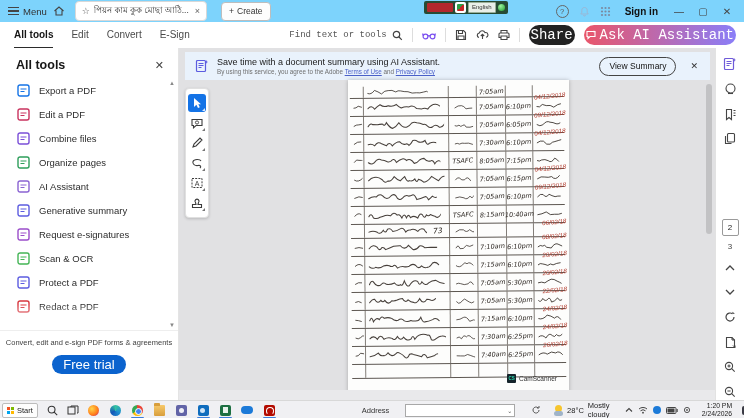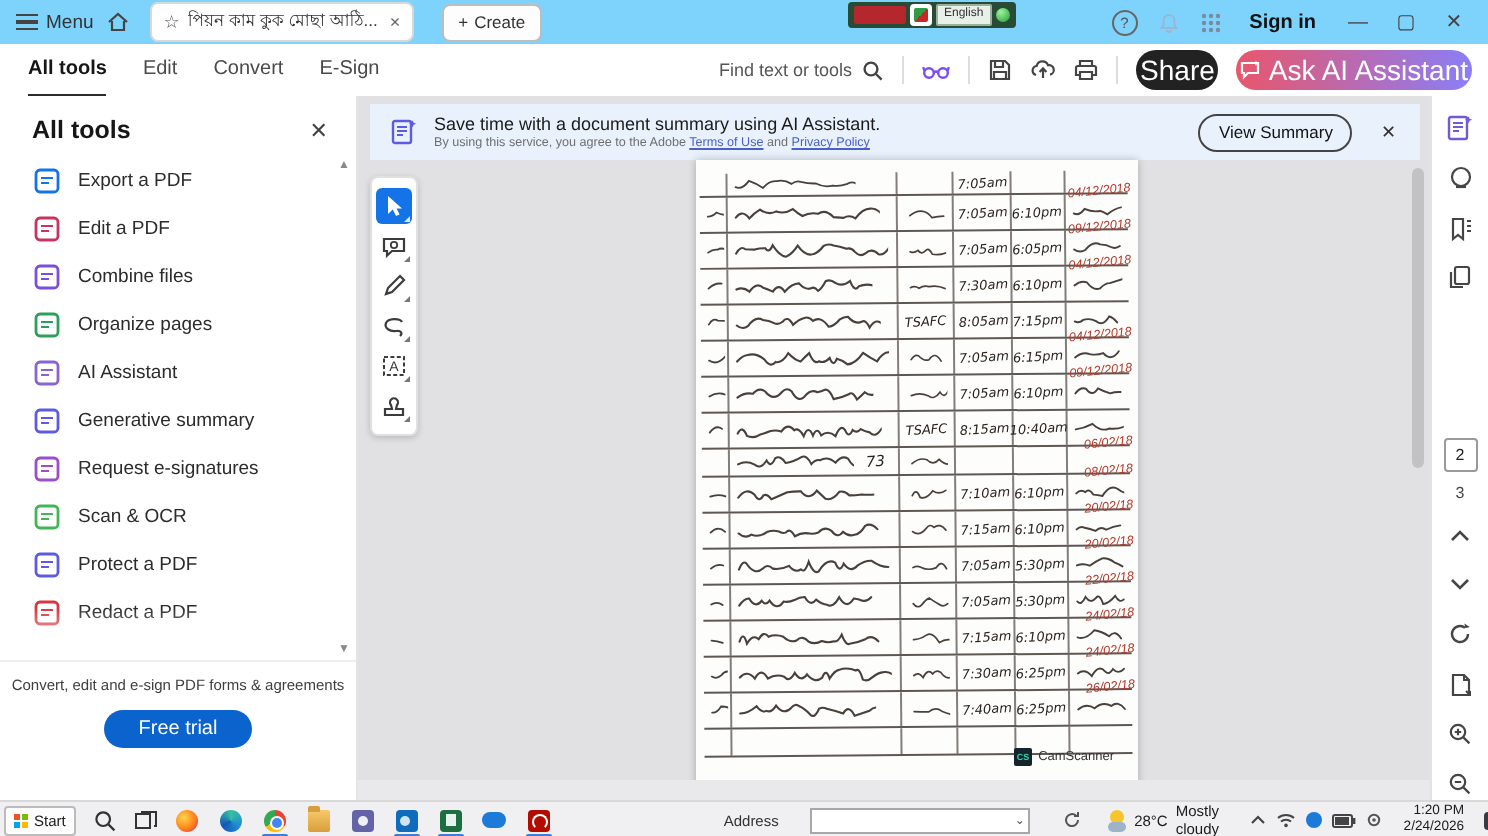--- a/index.html
+++ b/index.html
@@ -26,21 +26,21 @@
   .tb-right{position:absolute;right:0;top:0;height:22px;display:flex;align-items:center;gap:10px;padding-right:10px;}
   .tb-ic{color:#555;display:flex;align-items:center;}
   .help-ic{width:11px;height:11px;border:1px solid #666;border-radius:50%;font-size:7.5px;display:flex;align-items:center;justify-content:center;color:#555;}
   .signin{font-weight:bold;font-size:10px;color:#111;margin:0 4px;}
   .winbtn{font-size:10px;color:#444;width:14px;text-align:center;}
   
   .toolbar{position:absolute;left:0;top:22px;width:744px;height:26px;background:#fff;border-bottom:1px solid #e2e2e2;display:flex;align-items:center;}
   .nav-tabs{display:flex;gap:18px;padding-left:14px;}
   .nav-tab{font-size:10px;color:#4a4a4a;height:25px;line-height:25px;}
   .nav-tab.active{color:#161616;border-bottom:2px solid #2b2b2b;font-weight:bold;}
-  .tb-actions{position:absolute;right:8px;top:0;height:26px;display:flex;align-items:center;gap:9px;}
+  .tb-actions{position:absolute;right:8px;top:0;height:26px;display:flex;align-items:center;gap:9px;font-family:Liberation Mono, monospace;}
   .findbox{display:flex;align-items:center;gap:5px;font-size:9px;color:#555;}
   .vdiv{width:1px;height:14px;background:#ddd;}
   .pill{height:20px;border-radius:10px;display:flex;align-items:center;gap:4px;padding:0 2px;font-size:14px;color:#fff;}
   .share-pill{background:#222;}
   .ai-pill{background:linear-gradient(90deg,#e9566a,#8a7ef8);}
   
   .main{position:absolute;left:0;top:48px;width:744px;height:352px;}
   .bottom-strip{position:absolute;left:0;bottom:0;width:744px;height:10px;background:#e9e9eb;z-index:3;}
   
   .sidebar{position:absolute;left:0;top:0;width:178px;height:352px;background:#fff;border-right:1px solid #e4e4e4;z-index:4;}
@@ -48,21 +48,21 @@
   .sb-title{font-size:12.5px;font-weight:bold;color:#161616;}
   .sb-x{color:#444;font-size:11px;}
   .sb-list{position:relative;height:252px;overflow:hidden;}
   .side-item{display:flex;align-items:center;gap:9px;padding:5px 0 5px 17px;height:14px;}
   .side-item .lbl{font-size:9.5px;color:#2c2c2c;white-space:nowrap;}
   .sb-fade{position:absolute;left:0;bottom:0;width:100%;height:26px;background:linear-gradient(rgba(255,255,255,0),#fff);}
   .sb-scroll{position:absolute;right:2px;top:2px;height:248px;width:8px;}
   .sb-scroll .tri{position:absolute;right:1px;font-size:6px;color:#888;}
   .sb-foot{border-top:1px solid #eee;padding-top:7px;text-align:center;}
   .sb-foot .txt{font-size:7.5px;color:#3f3f3f;}
-  .freetrial{margin:8px auto 12px;width:74px;height:19px;border-radius:10px;background:#0b63ce;color:#fff;font-size:10px;display:flex;align-items:center;justify-content:center;}
+  .freetrial{margin:8px auto 12px;width:74px;height:19px;border-radius:10px;background:#0b63ce;color:#fff;font-size:13px;display:flex;align-items:center;justify-content:center;}
   
   .docpane{position:absolute;left:179px;top:0;width:537px;height:352px;background:#e1e1e3;}
   .banner{position:absolute;left:6px;right:6px;top:4px;height:28px;background:#e9f2fc;display:flex;align-items:center;z-index:2;}
   .banner .bic{margin:0 8px 0 10px;}
   .banner .btxt .t1{font-size:9px;color:#1b1b1b;}
   .banner .btxt .t2{font-size:6.3px;color:#6f6f6f;margin-top:1px;}
   .banner .btxt a{color:#4b61c9;text-decoration:underline;}
   .viewsum{margin-left:auto;height:17px;border:1px solid #444;border-radius:10px;padding:0 9px;font-size:8.5px;color:#131313;display:flex;align-items:center;background:transparent;}
   .banner .bx{margin:0 12px 0 14px;color:#333;font-size:9px;}
   .floatbar{position:absolute;left:6px;top:40px;width:22px;background:#fff;border:1px solid #e0e0e0;border-radius:4px;box-shadow:0 1px 3px rgba(0,0,0,.18);padding:3px 0;z-index:5;}

